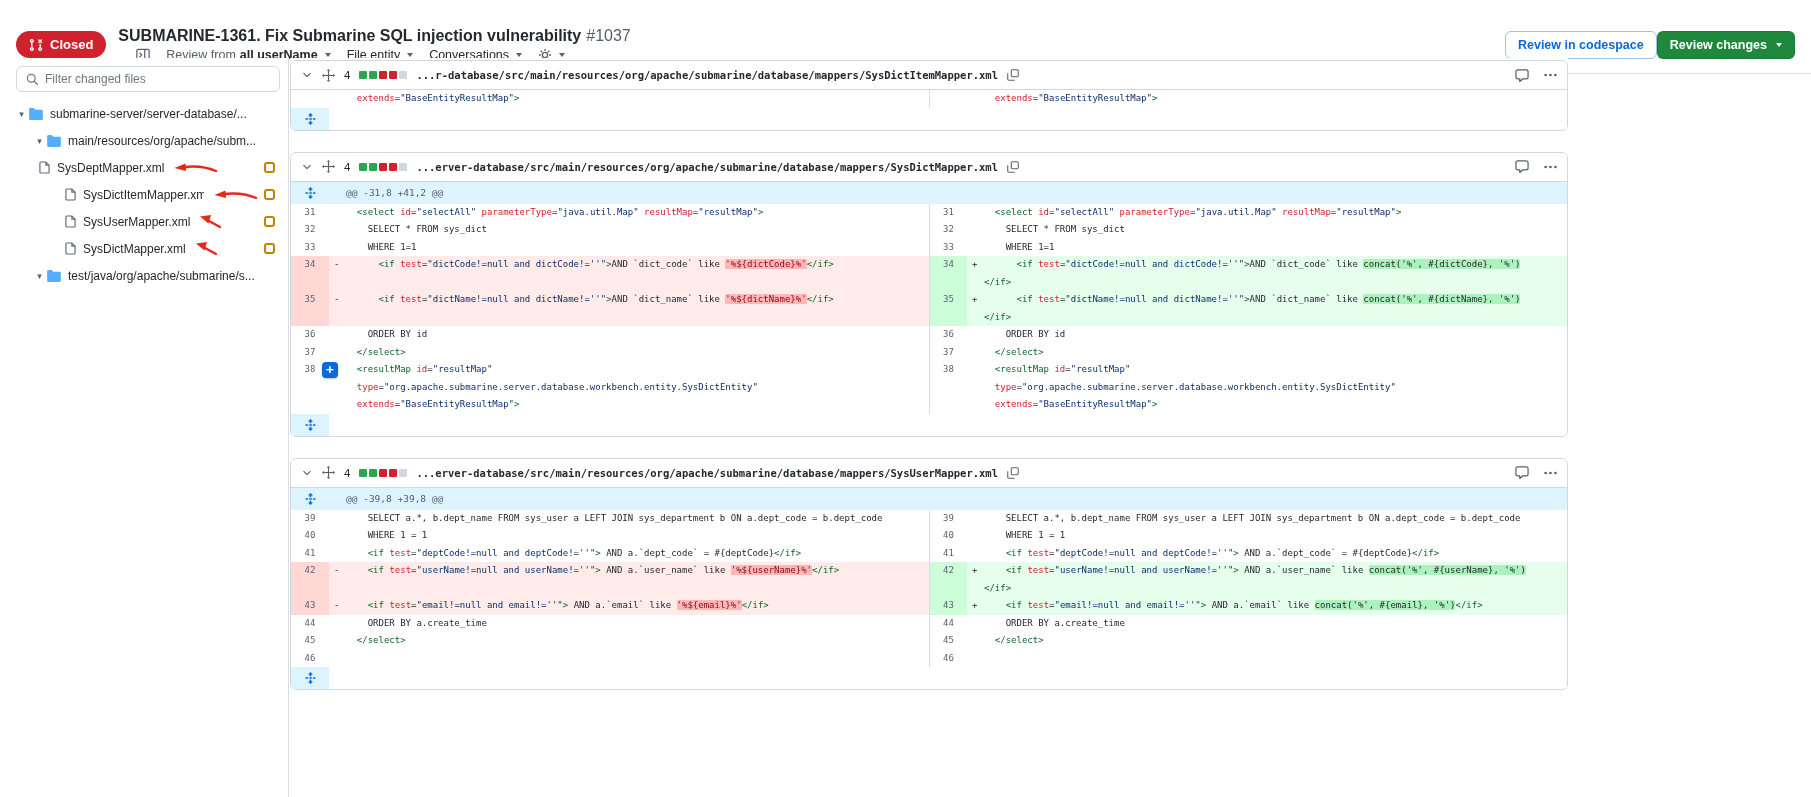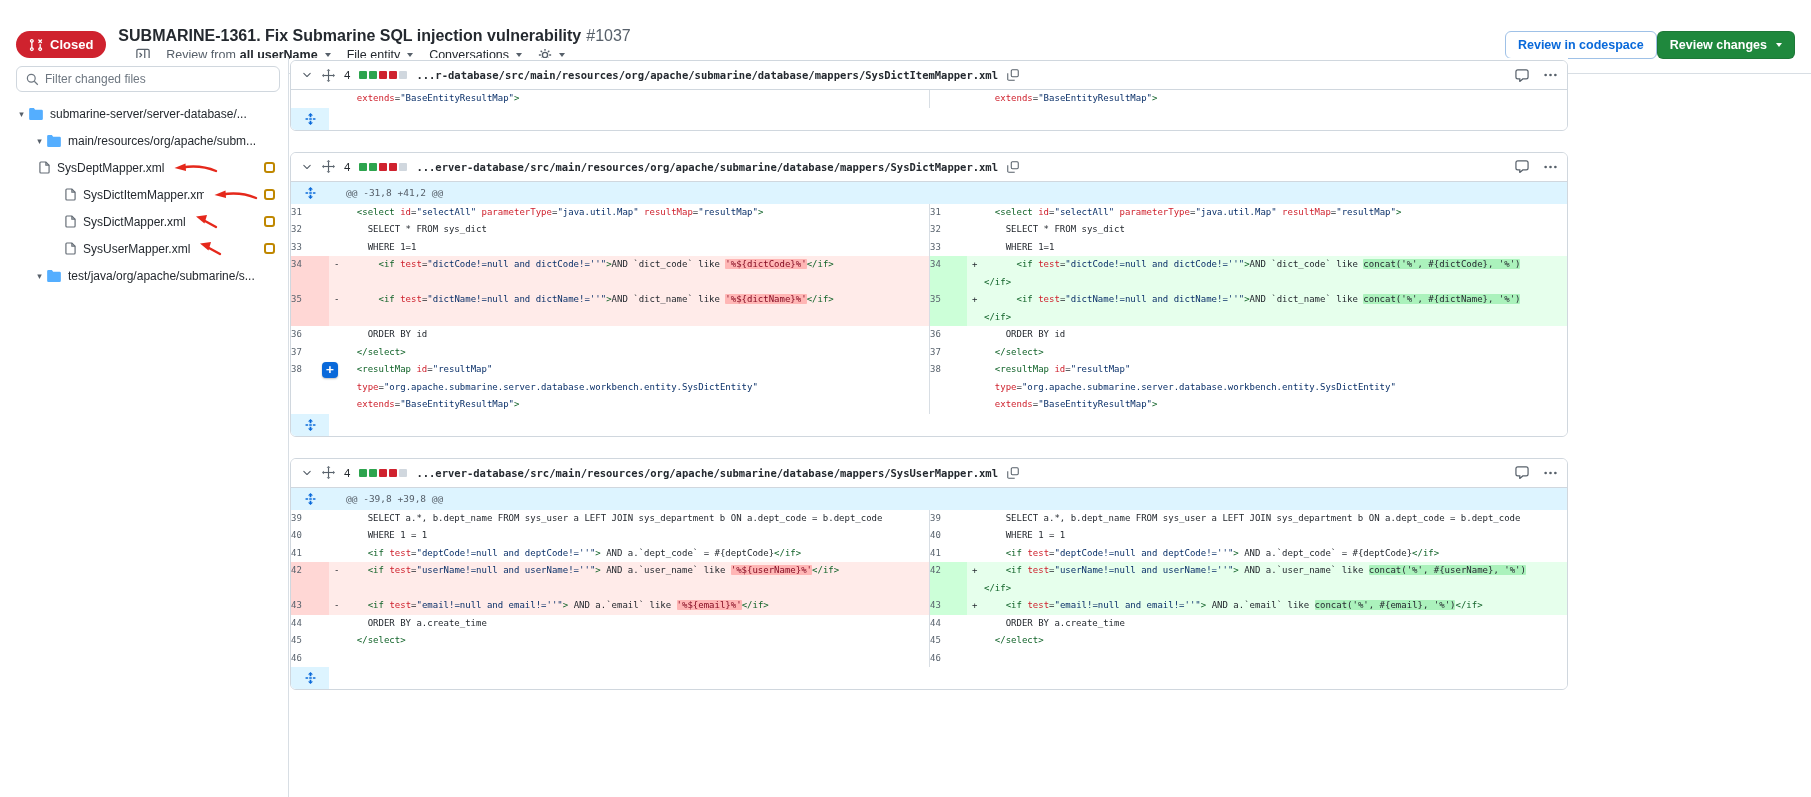--- a/index.html
+++ b/index.html
@@ -46,21 +46,21 @@
   .fh-icon{display:inline-flex;align-items:center;color:#57606a;cursor:pointer;flex:none;}
   .fh-count{font-size:11.5px;color:#24292f;}
   .diffstat{display:flex;gap:2px;}
   .sq{width:8px;height:8px;border-radius:1px;}
   .sq-add{background:#2da44e;}.sq-del{background:#cf222e;}.sq-neutral{background:#d0d7de;}
   .file-path{font-family:"DejaVu Sans Mono","Liberation Mono",monospace;font-size:10.5px;font-weight:600;
     color:#24292f;white-space:nowrap;overflow:hidden;cursor:pointer;}
   .fh-right{margin-left:auto;display:flex;align-items:center;gap:15px;}
   .diff{font-family:"DejaVu Sans Mono","Liberation Mono",monospace;font-size:9px;}
   .drow{display:grid;grid-template-columns:38px 1fr 38px 1fr;}
-  .num{font-size:9px;color:#59636e;line-height:17.5px;cursor:pointer;user-select:none;min-height:17.5px;}
+  .num{font-size:9px;color:#59636e;text-align:center;line-height:17.5px;cursor:pointer;user-select:none;min-height:17.5px;}
   .code{position:relative;padding-left:17px;padding-right:3px;overflow:hidden;min-height:17.5px;}
   .code.plus-host{overflow:visible;}
   .mk{position:absolute;left:5px;top:0;line-height:17.5px;color:#24292f;}
   .cl{white-space:pre;line-height:17.5px;height:17.5px;}
   .rborder{border-left:1px solid #d8dee4;}
   .n-ctx{background:#fff;}.c-ctx{background:#fff;}
   .n-del{background:#ffd7d5;}.c-del{background:#ffebe9;}
   .n-add{background:#ccffd8;}.c-add{background:#e6ffec;}
   .sg-p{color:#24292f;}
   .sg-t{color:#116329;}
@@ -197,37 +197,37 @@
         </span>
         <span class="status-sq"></span>
       </div>
       <div class="tree-row" style="padding-left: 50px;">
         <span class="tree-icon" style="margin-left:15px">
           <svg width="11" height="13" viewBox="0 0 12 14" fill="none" stroke="#656d76" stroke-width="1.3">
             <path d="M1 2a1 1 0 0 1 1-1h5.5L11 4.5V12a1 1 0 0 1-1 1H2a1 1 0 0 1-1-1z"></path>
             <path d="M7.5 1v3.5H11"></path>
           </svg>
         </span>
-        <span class="tree-label">SysDictMapper.xml</span>
+        <span class="tree-label">SysUserMapper.xml</span>
         <span class="arrow-note">
           <svg width="24" height="15" viewBox="0 0 24 15">
             <path d="M22 13 11 7" fill="none" stroke="#e5281b" stroke-width="2.4" stroke-linecap="round"></path>
             <path d="M13 1 2 2.5l8.5 7z" fill="#e5281b"></path>
           </svg>
         </span>
         <span class="status-sq"></span>
       </div>
       <div class="tree-row" style="padding-left: 50px;">
         <span class="tree-icon" style="margin-left:15px">
           <svg width="11" height="13" viewBox="0 0 12 14" fill="none" stroke="#656d76" stroke-width="1.3">
             <path d="M1 2a1 1 0 0 1 1-1h5.5L11 4.5V12a1 1 0 0 1-1 1H2a1 1 0 0 1-1-1z"></path>
             <path d="M7.5 1v3.5H11"></path>
           </svg>
         </span>
-        <span class="tree-label">SysUserMapper.xml</span>
+        <span class="tree-label">SysDictMapper.xml</span>
         <span class="arrow-note">
           <svg width="24" height="15" viewBox="0 0 24 15">
             <path d="M22 13 11 7" fill="none" stroke="#e5281b" stroke-width="2.4" stroke-linecap="round"></path>
             <path d="M13 1 2 2.5l8.5 7z" fill="#e5281b"></path>
           </svg>
         </span>
         <span class="status-sq"></span>
       </div>
       <div class="tree-row" style="padding-left: 32px;">
         <span class="tree-chevron">▾</span>

